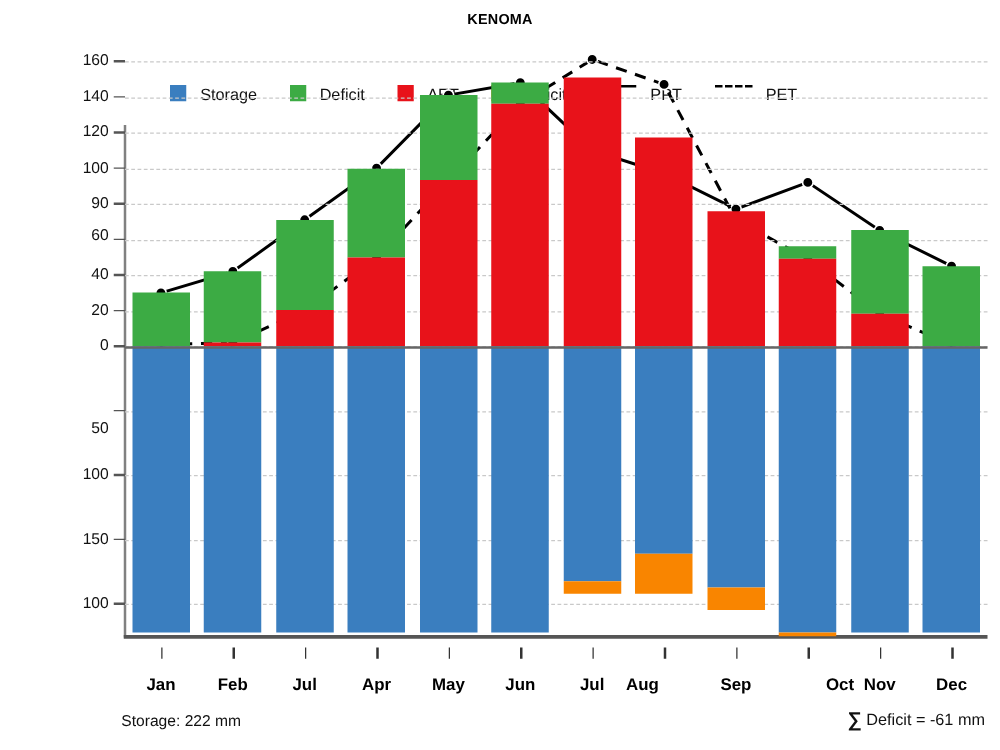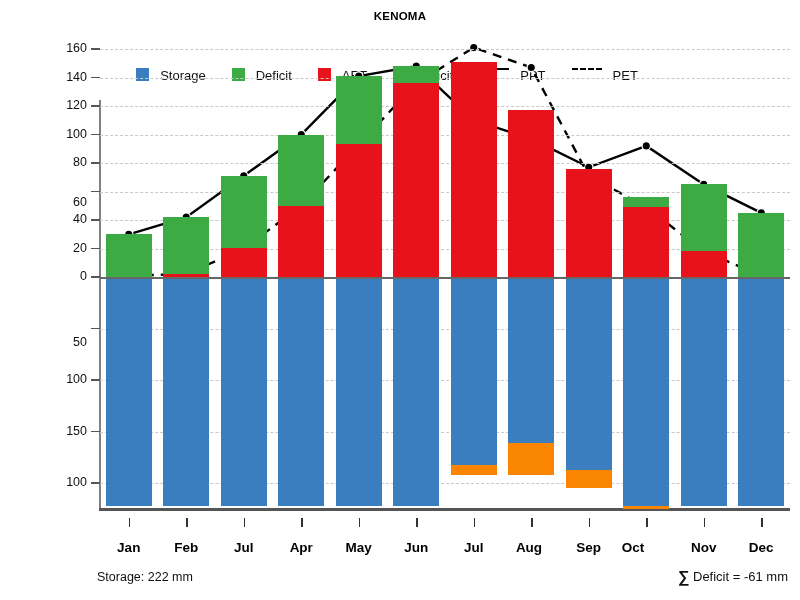--- a/index.html
+++ b/index.html
@@ -205,23 +205,23 @@
     </div>
 
   <div id="yticks">
       <div class="ytick-mark" style="top: 276px;"></div>
       <div class="ytick-label" style="top: 269px;">0</div>
       <div class="ytick-mark" style="top: 247.5px;"></div>
       <div class="ytick-label" style="top: 240.5px;">20</div>
       <div class="ytick-mark" style="top: 219px;"></div>
       <div class="ytick-label" style="top: 212px;">40</div>
       <div class="ytick-mark" style="top: 190.5px;"></div>
-      <div class="ytick-label" style="top: 195px;">60</div>
+      <div class="ytick-label" style="top: 181px;">60</div>
       <div class="ytick-mark" style="top: 162px;"></div>
-      <div class="ytick-label" style="top: 155px;">80</div>
+      <div class="ytick-label" style="top: 155px;">90</div>
       <div class="ytick-mark" style="top: 133.5px;"></div>
       <div class="ytick-label" style="top: 126.5px;">100</div>
       <div class="ytick-mark" style="top: 105px;"></div>
       <div class="ytick-label" style="top: 98px;">120</div>
       <div class="ytick-mark" style="top: 76.5px;"></div>
       <div class="ytick-label" style="top: 69.5px;">140</div>
       <div class="ytick-mark" style="top: 48px;"></div>
       <div class="ytick-label" style="top: 41px;">160</div>
       <div class="ytick-mark" style="top: 327.5px;"></div>
       <div class="ytick-label" style="top: 335px;">50</div>
@@ -241,25 +241,25 @@
       <div class="xlabel" style="left: 213.75px; width: 60px;">Jul</div>
       <div class="xtick" style="left: 301.25px;"></div>
       <div class="xlabel" style="left: 271.25px; width: 60px;">Apr</div>
       <div class="xtick" style="left: 358.75px;"></div>
       <div class="xlabel" style="left: 328.75px; width: 60px;">May</div>
       <div class="xtick" style="left: 416.25px;"></div>
       <div class="xlabel" style="left: 386.25px; width: 60px;">Jun</div>
       <div class="xtick" style="left: 473.75px;"></div>
       <div class="xlabel" style="left: 443.75px; width: 60px;">Jul</div>
       <div class="xtick" style="left: 531.25px;"></div>
-      <div class="xlabel" style="left: 499px; width: 60px; text-align: center;">Aug</div>
+      <div class="xlabel" style="left: 484px; width: 60px; text-align: center;">Aug</div>
       <div class="xtick" style="left: 588.75px;"></div>
       <div class="xlabel" style="left: 558.75px; width: 60px;">Sep</div>
       <div class="xtick" style="left: 646.25px;"></div>
-      <div class="xlabel" style="left: 603px; width: 60px;">Oct</div>
+      <div class="xlabel" style="left: 642px; width: 60px;">Oct</div>
       <div class="xtick" style="left: 703.75px;"></div>
       <div class="xlabel" style="left: 673.75px; width: 60px;">Nov</div>
       <div class="xtick" style="left: 761.25px;"></div>
       <div class="xlabel" style="left: 731.25px; width: 60px;">Dec</div>
     </div>
 
   <div class="footer-left">Storage: 222 mm</div>
   <div class="footer-right">
     <span class="sigma">∑</span><span> Deficit = -61 mm</span>
   </div>

